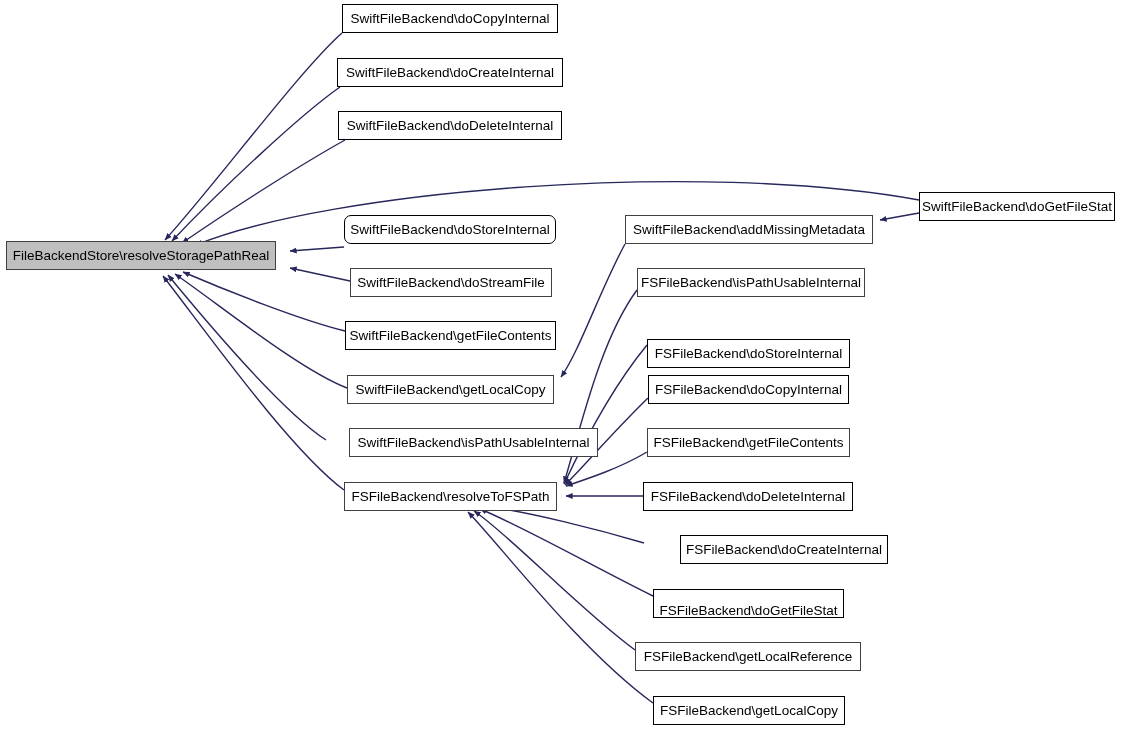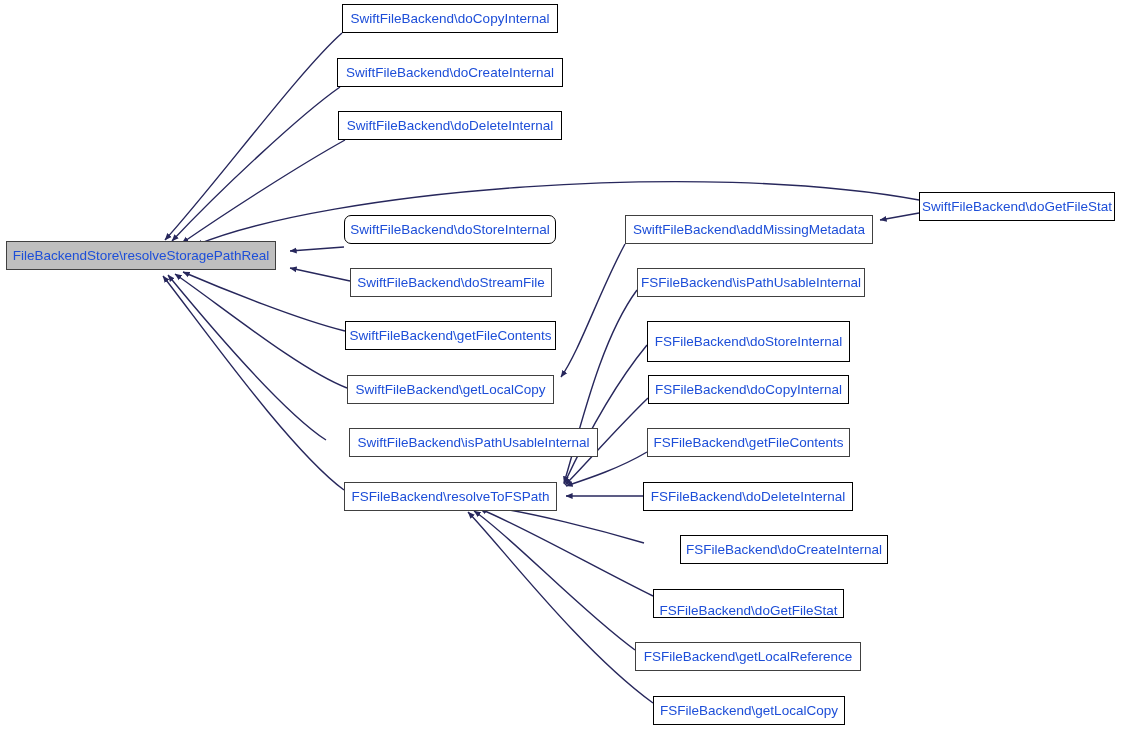--- a/index.html
+++ b/index.html
@@ -24,21 +24,21 @@
     pointer-events: none;
   }
   .node {
     position: absolute;
     box-sizing: border-box;
     display: flex;
     align-items: center;
     justify-content: center;
     background: #ffffff;
     border: 1px solid #000000;
-    color: #1d4ed8;
+    color: #000000;
     font-size: 13.5px;
     line-height: 1;
     white-space: nowrap;
     letter-spacing: 0px;
     z-index: 2;
   }
   .node.highlight {
     background: #bfbfbf;
     border: 1px solid #404040;
   }
@@ -101,21 +101,21 @@
     </div>
     <div class="node" style="left: 344px; top: 215px; width: 212px; height: 29px; border-radius: 7px;">
       <span class="node-label">SwiftFileBackend\doStoreInternal</span>
     </div>
     <div class="node thickborder" style="left: 637px; top: 268px; width: 228px; height: 29px;">
       <span class="node-label">FSFileBackend\isPathUsableInternal</span>
     </div>
     <div class="node thickborder" style="left: 350px; top: 268px; width: 202px; height: 29px;">
       <span class="node-label">SwiftFileBackend\doStreamFile</span>
     </div>
-    <div class="node" style="left: 647px; top: 321px; width: 203px; height: 41px;">
+    <div class="node" style="left: 647px; top: 339px; width: 203px; height: 29px;">
       <span class="node-label">FSFileBackend\doStoreInternal</span>
     </div>
     <div class="node" style="left: 345px; top: 321px; width: 211px; height: 29px;">
       <span class="node-label">SwiftFileBackend\getFileContents</span>
     </div>
     <div class="node" style="left: 648px; top: 375px; width: 201px; height: 29px;">
       <span class="node-label">FSFileBackend\doCopyInternal</span>
     </div>
     <div class="node thickborder" style="left: 347px; top: 375px; width: 207px; height: 29px;">
       <span class="node-label">SwiftFileBackend\getLocalCopy</span>

